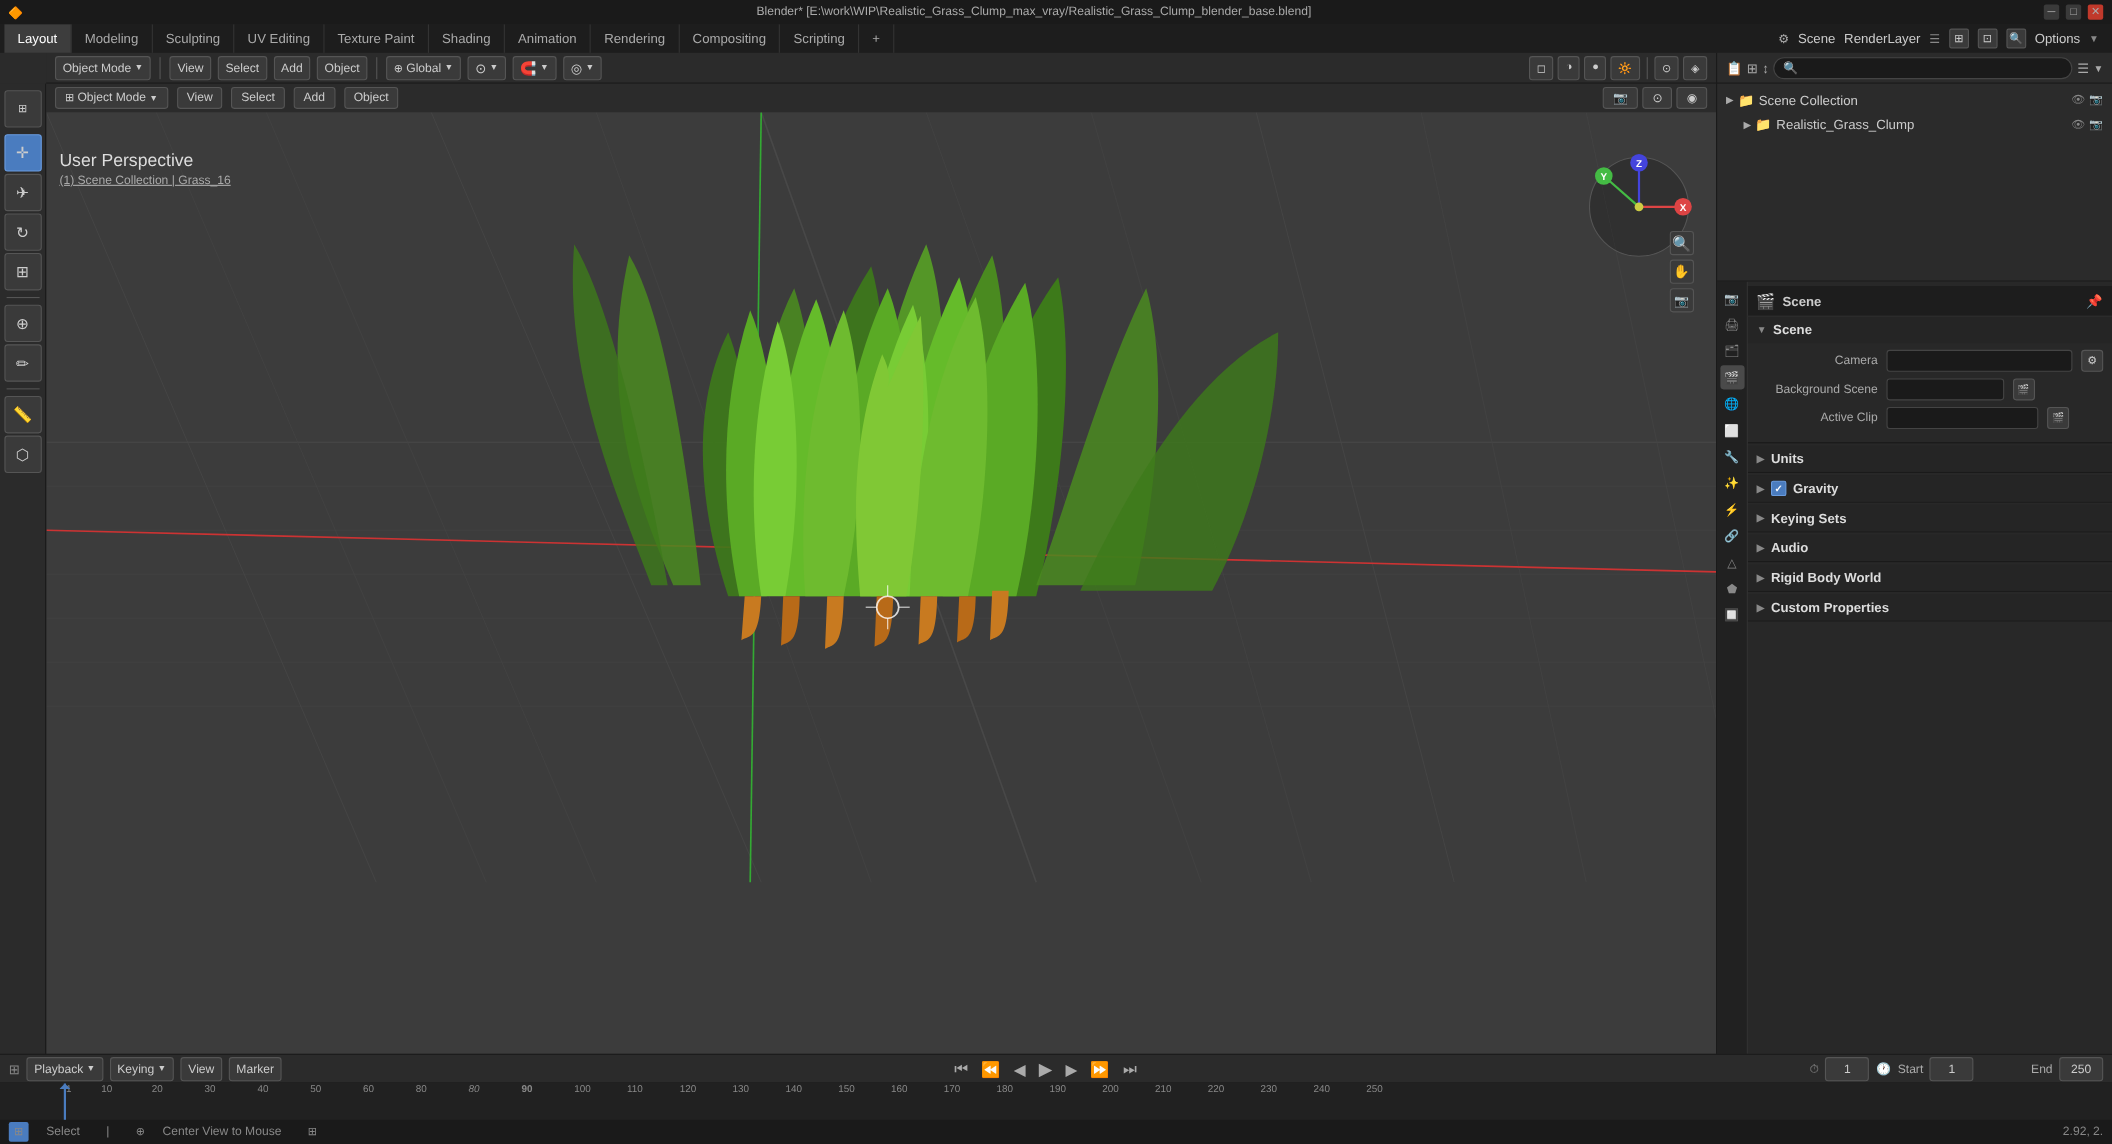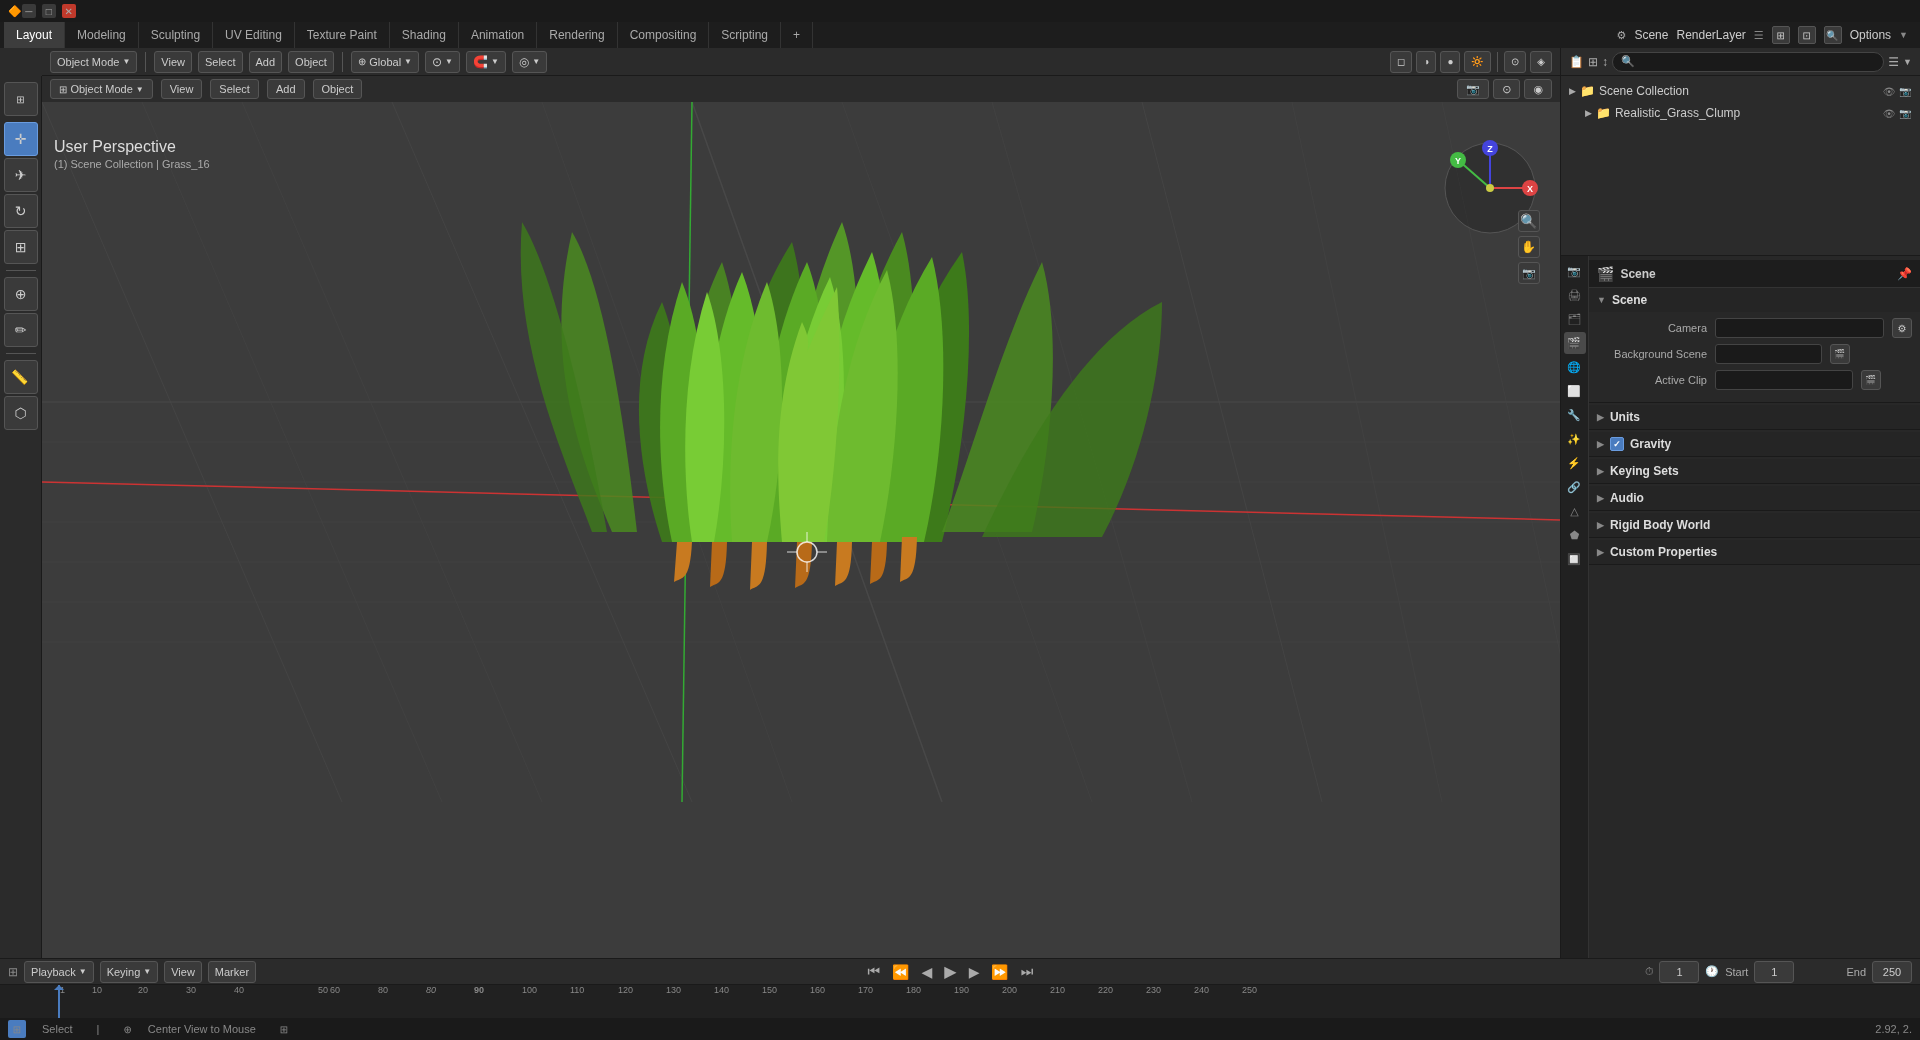--- a/index.html
+++ b/index.html
@@ -437,20 +437,21 @@
       display: flex;
       align-items: center;
       gap: 4px;
     }
   </style>
 </head>
 <body>
 
 <div id="title-bar">
   <span>🔶</span>
+  <span style="flex:1;text-align:center;font-size:11px;">Blender* [E:\work\WIP\Realistic_Grass_Clump_max_vray/Realistic_Grass_Clump_blender_base.blend]</span>
   <div class="window-controls">
     <div class="win-btn">─</div>
     <div class="win-btn">□</div>
     <div class="win-btn" style="background:#c0392b;">✕</div>
   </div>
 </div>
 
 <div id="workspace-tabs" style="top:22px;">
   <div class="workspace-tab active">Layout</div>
   <div class="workspace-tab">Modeling</div>
@@ -663,21 +664,21 @@
         <circle cx="365" cy="370" r="10" fill="none" stroke="white" stroke-width="1.5" opacity="0.8"></circle>
         <line x1="355" y1="370" x2="345" y2="370" stroke="white" stroke-width="1" opacity="0.8"></line>
         <line x1="375" y1="370" x2="385" y2="370" stroke="white" stroke-width="1" opacity="0.8"></line>
         <line x1="365" y1="360" x2="365" y2="350" stroke="white" stroke-width="1" opacity="0.8"></line>
         <line x1="365" y1="380" x2="365" y2="390" stroke="white" stroke-width="1" opacity="0.8"></line>
       </g>
     </svg>
 
     <div id="viewport-info">
       <div style="color:#ddd;font-size:16px;">User Perspective</div>
-      <div style="color:#aaa;font-size:11px;margin-top:2px;">(1) Scene Collection | Grass_16</div>
+      <div style="color:#aaa;font-size:11px;margin-top:2px;text-decoration:underline;">(1) Scene Collection | Grass_16</div>
     </div>
 
     <div id="nav-gizmo">
       <svg width="100" height="100" viewBox="0 0 100 100">
 
         <circle cx="50" cy="50" r="45" fill="rgba(0,0,0,0.2)" stroke="#555" stroke-width="1"></circle>
 
         <line x1="50" y1="50" x2="90" y2="50" stroke="#dd4444" stroke-width="2"></line>
         <circle cx="90" cy="50" r="8" fill="#dd4444"></circle>
         <text x="90" y="54" text-anchor="middle" fill="white" font-size="9" font-weight="bold">X</text>
@@ -869,21 +870,21 @@
       <div style="width:10px;height:10px;background:#4a7cbf;position:absolute;top:0;left:-4px;clip-path:polygon(50% 0%,100% 50%,0% 50%);"></div>
     </div>
 
     <div style="position:absolute;top:0;left:60px;right:0;height:14px;overflow:hidden;">
 
       <span style="position:absolute;left:0;font-size:9px;color:#888;">1</span>
       <span style="position:absolute;left:32px;font-size:9px;color:#888;">10</span>
       <span style="position:absolute;left:78px;font-size:9px;color:#888;">20</span>
       <span style="position:absolute;left:126px;font-size:9px;color:#888;">30</span>
       <span style="position:absolute;left:174px;font-size:9px;color:#888;">40</span>
-      <span style="position:absolute;left:222px;font-size:9px;color:#888;margin-left:36px;">50</span>
+      <span style="position:absolute;left:222px;font-size:9px;color:#888;">50</span>
       <span style="position:absolute;left:270px;font-size:9px;color:#888;">60</span>
       <span style="position:absolute;left:318px;font-size:9px;color:#888;">80</span>
       <span style="position:absolute;left:366px;font-size:9px;color:#888;font-style:italic;">80</span>
       <span style="position:absolute;left:414px;font-size:9px;color:#888;font-weight:bold;">90</span>
       <span style="position:absolute;left:462px;font-size:9px;color:#888;">100</span>
       <span style="position:absolute;left:510px;font-size:9px;color:#888;">110</span>
       <span style="position:absolute;left:558px;font-size:9px;color:#888;">120</span>
       <span style="position:absolute;left:606px;font-size:9px;color:#888;">130</span>
       <span style="position:absolute;left:654px;font-size:9px;color:#888;">140</span>
       <span style="position:absolute;left:702px;font-size:9px;color:#888;">150</span>

